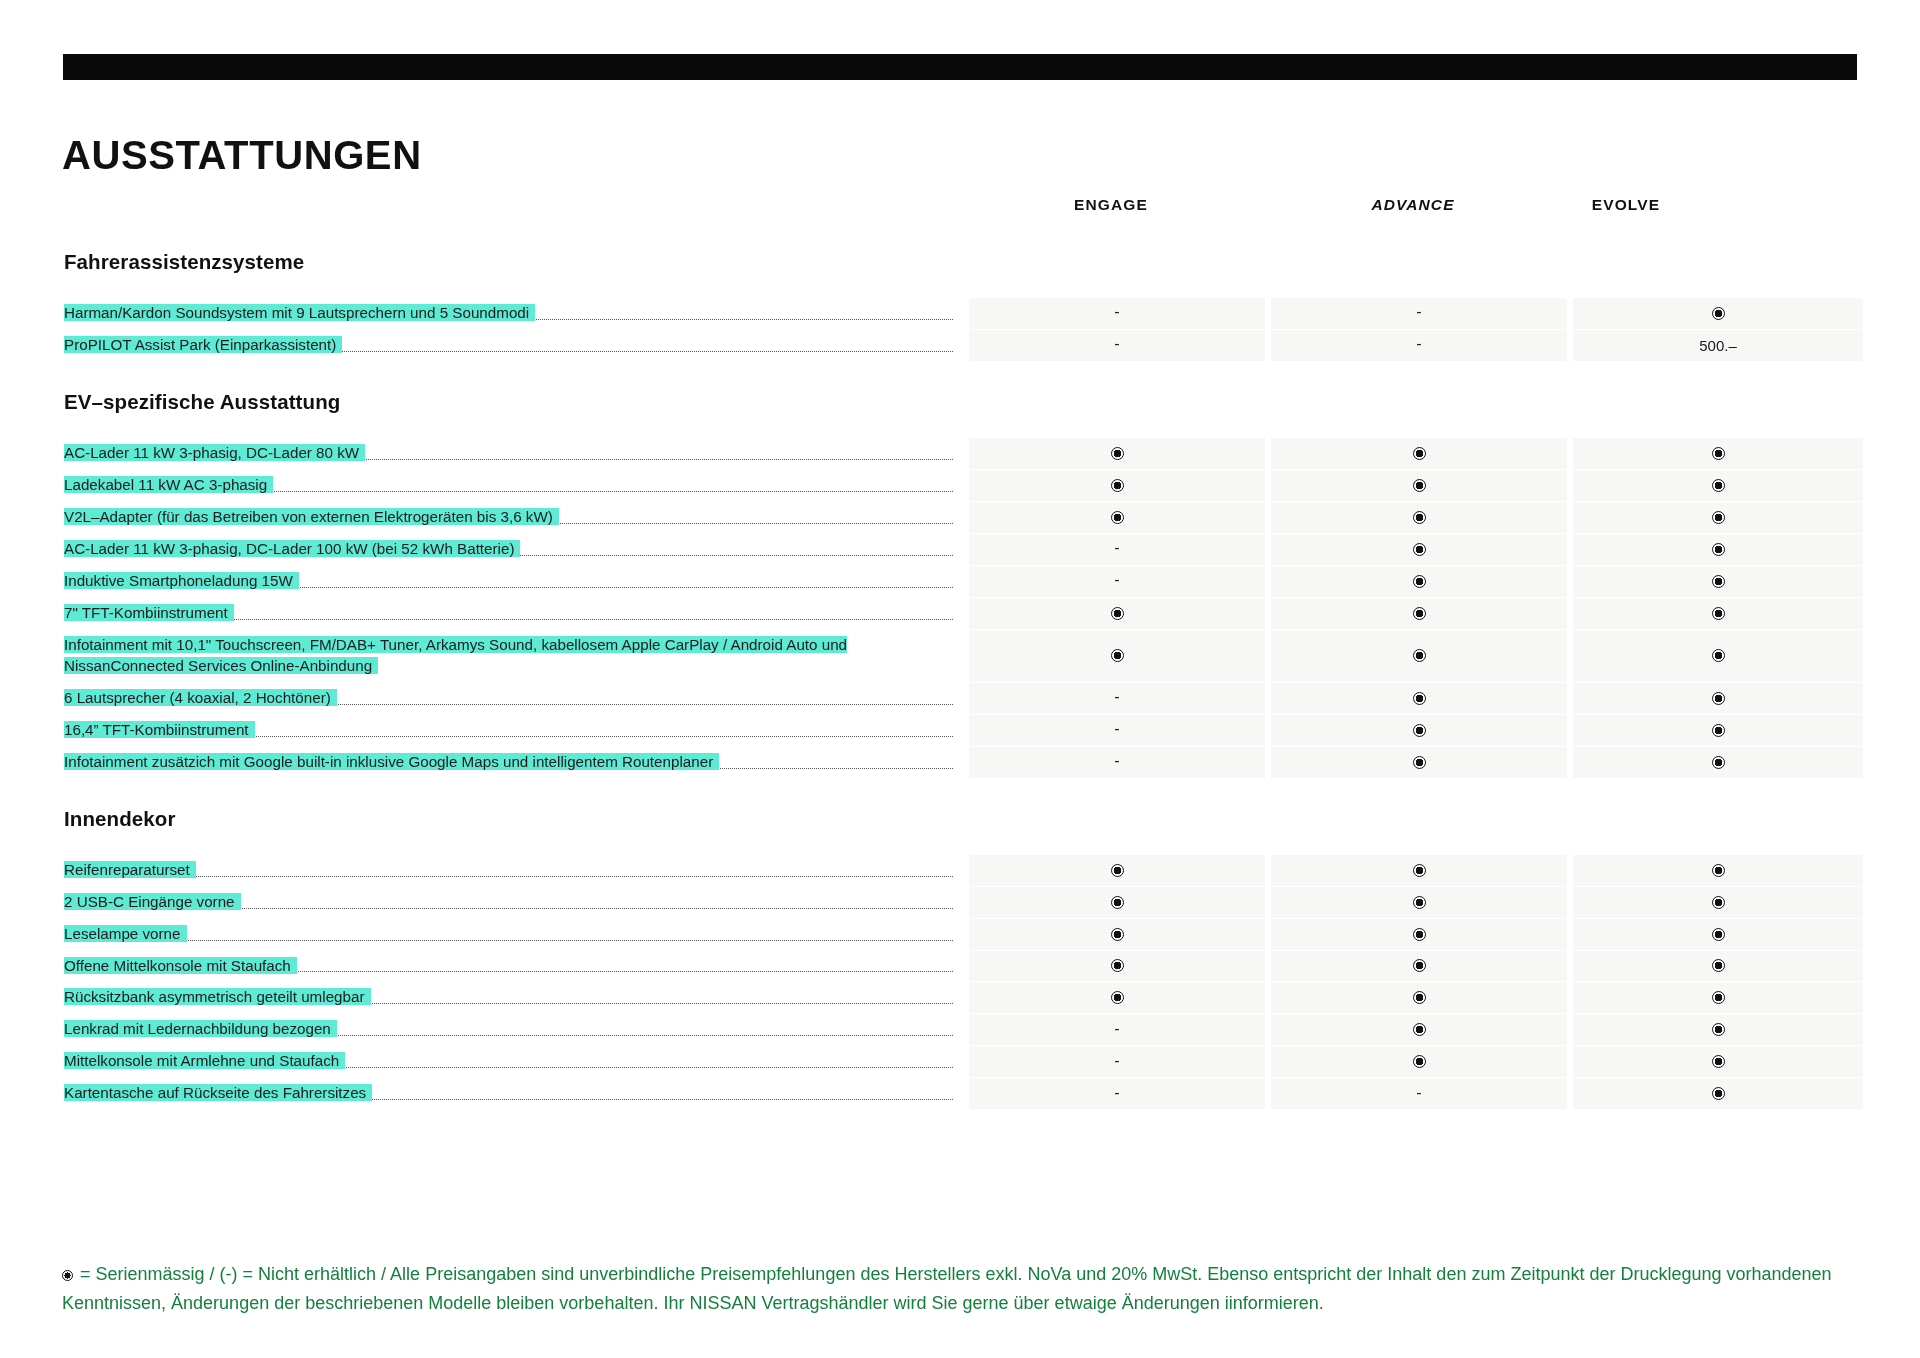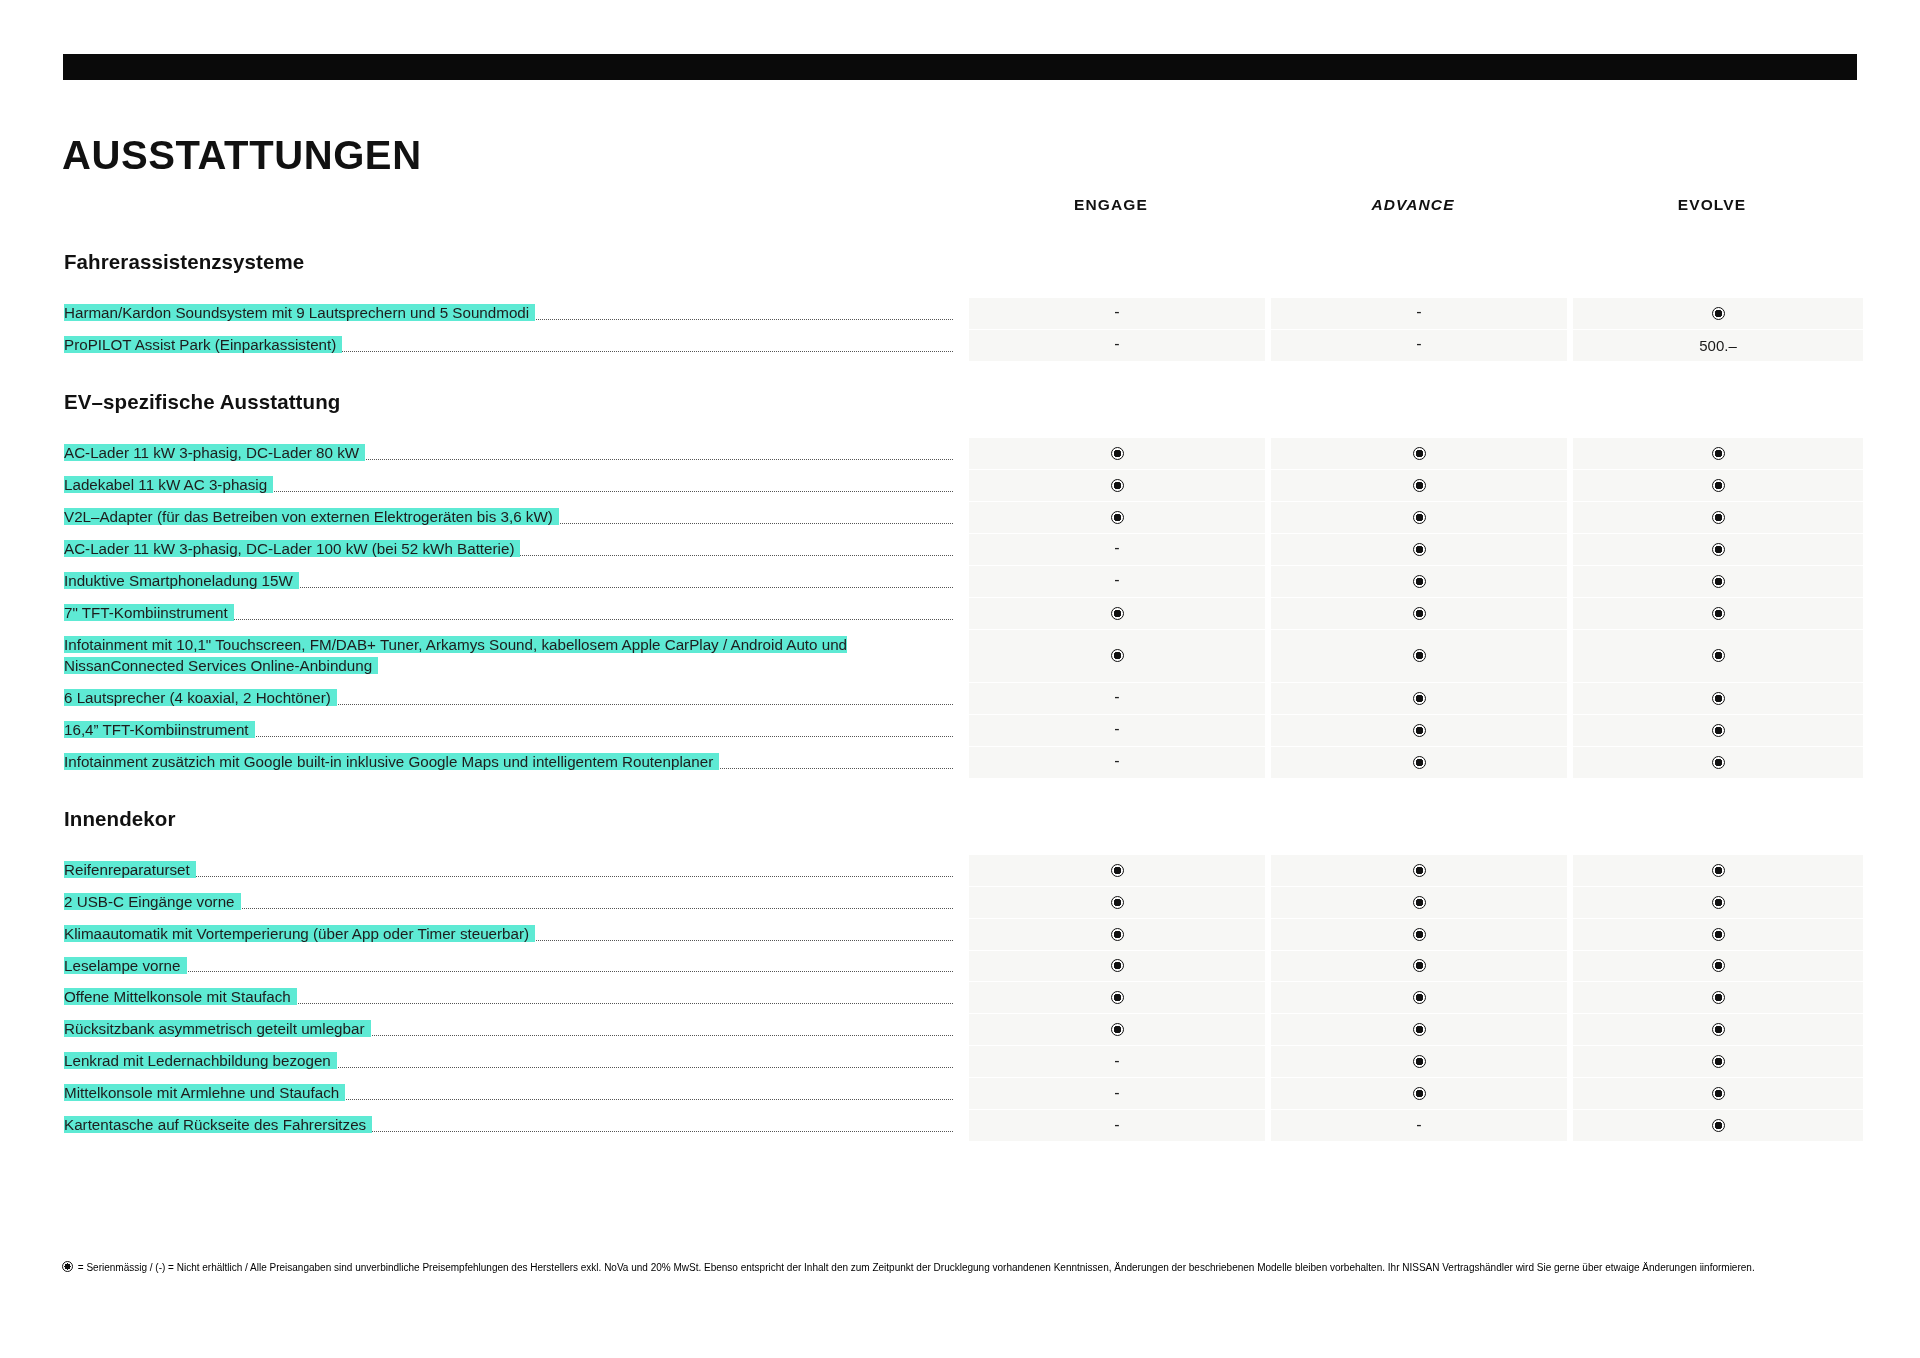--- a/index.html
+++ b/index.html
@@ -63,21 +63,21 @@
     position: absolute;
     top: 6px;
     font-size: 15.5px;
     font-weight: 700;
     letter-spacing: 1.1px;
     text-align: center;
     color: #111111;
   }
   .col-head.c0 { left: 901px;  width: 296px; }
   .col-head.c1 { left: 1203px; width: 296px; font-style: italic; }
-  .col-head.c2 { left: 1505px; width: 290px; }
+  .col-head.c2 { left: 1419px; width: 290px; }
 
   
   .section { position: relative; }
   .section-title {
     font-size: 20.5px;
     font-weight: 700;
     color: #111111;
     letter-spacing: 0.1px;
     padding-top: 28px;
     padding-bottom: 24px;
@@ -166,23 +166,23 @@
     font-size: 15px;
     color: #1a1a1a;
   }
 
   
   .footnote {
     position: absolute;
     left: 62px;
     top: 1260px;
     width: 1790px;
-    font-size: 10px;
+    font-size: 18px;
     line-height: 1.62;
-    color: #000000;
+    color: #15803d;
   }
   .footnote .fn-dot {
     display: inline-block;
     width: 11px;
     height: 11px;
     border-radius: 50%;
     border: 1.6px solid #111;
     background: radial-gradient(circle at 50% 50%, #111 0 3px, #fff 3.1px 100%);
     box-sizing: border-box;
     transform: translateY(1px);
@@ -415,34 +415,20 @@
               </div>
               <div class="cell">
                 <span class="mark-dot"></span>
               </div>
               <div class="cell last">
                 <span class="mark-dot"></span>
               </div>
             </div>
             <div class="row">
               <div class="row-label">
-                <div class="label-inner"><span class="leader"></span><span class="label-text">Klimaautomatik mit Vortemperierung (über App oder Timer steuerbar)</span></div>
-              </div>
-              <div class="cell">
-                <span class="mark-dot"></span>
-              </div>
-              <div class="cell">
-                <span class="mark-dot"></span>
-              </div>
-              <div class="cell last">
-                <span class="mark-dot"></span>
-              </div>
-            </div>
-            <div class="row">
-              <div class="row-label">
                 <div class="label-inner"><span class="leader"></span><span class="label-text">Leselampe vorne</span></div>
               </div>
               <div class="cell">
                 <span class="mark-dot"></span>
               </div>
               <div class="cell">
                 <span class="mark-dot"></span>
               </div>
               <div class="cell last">
                 <span class="mark-dot"></span>

